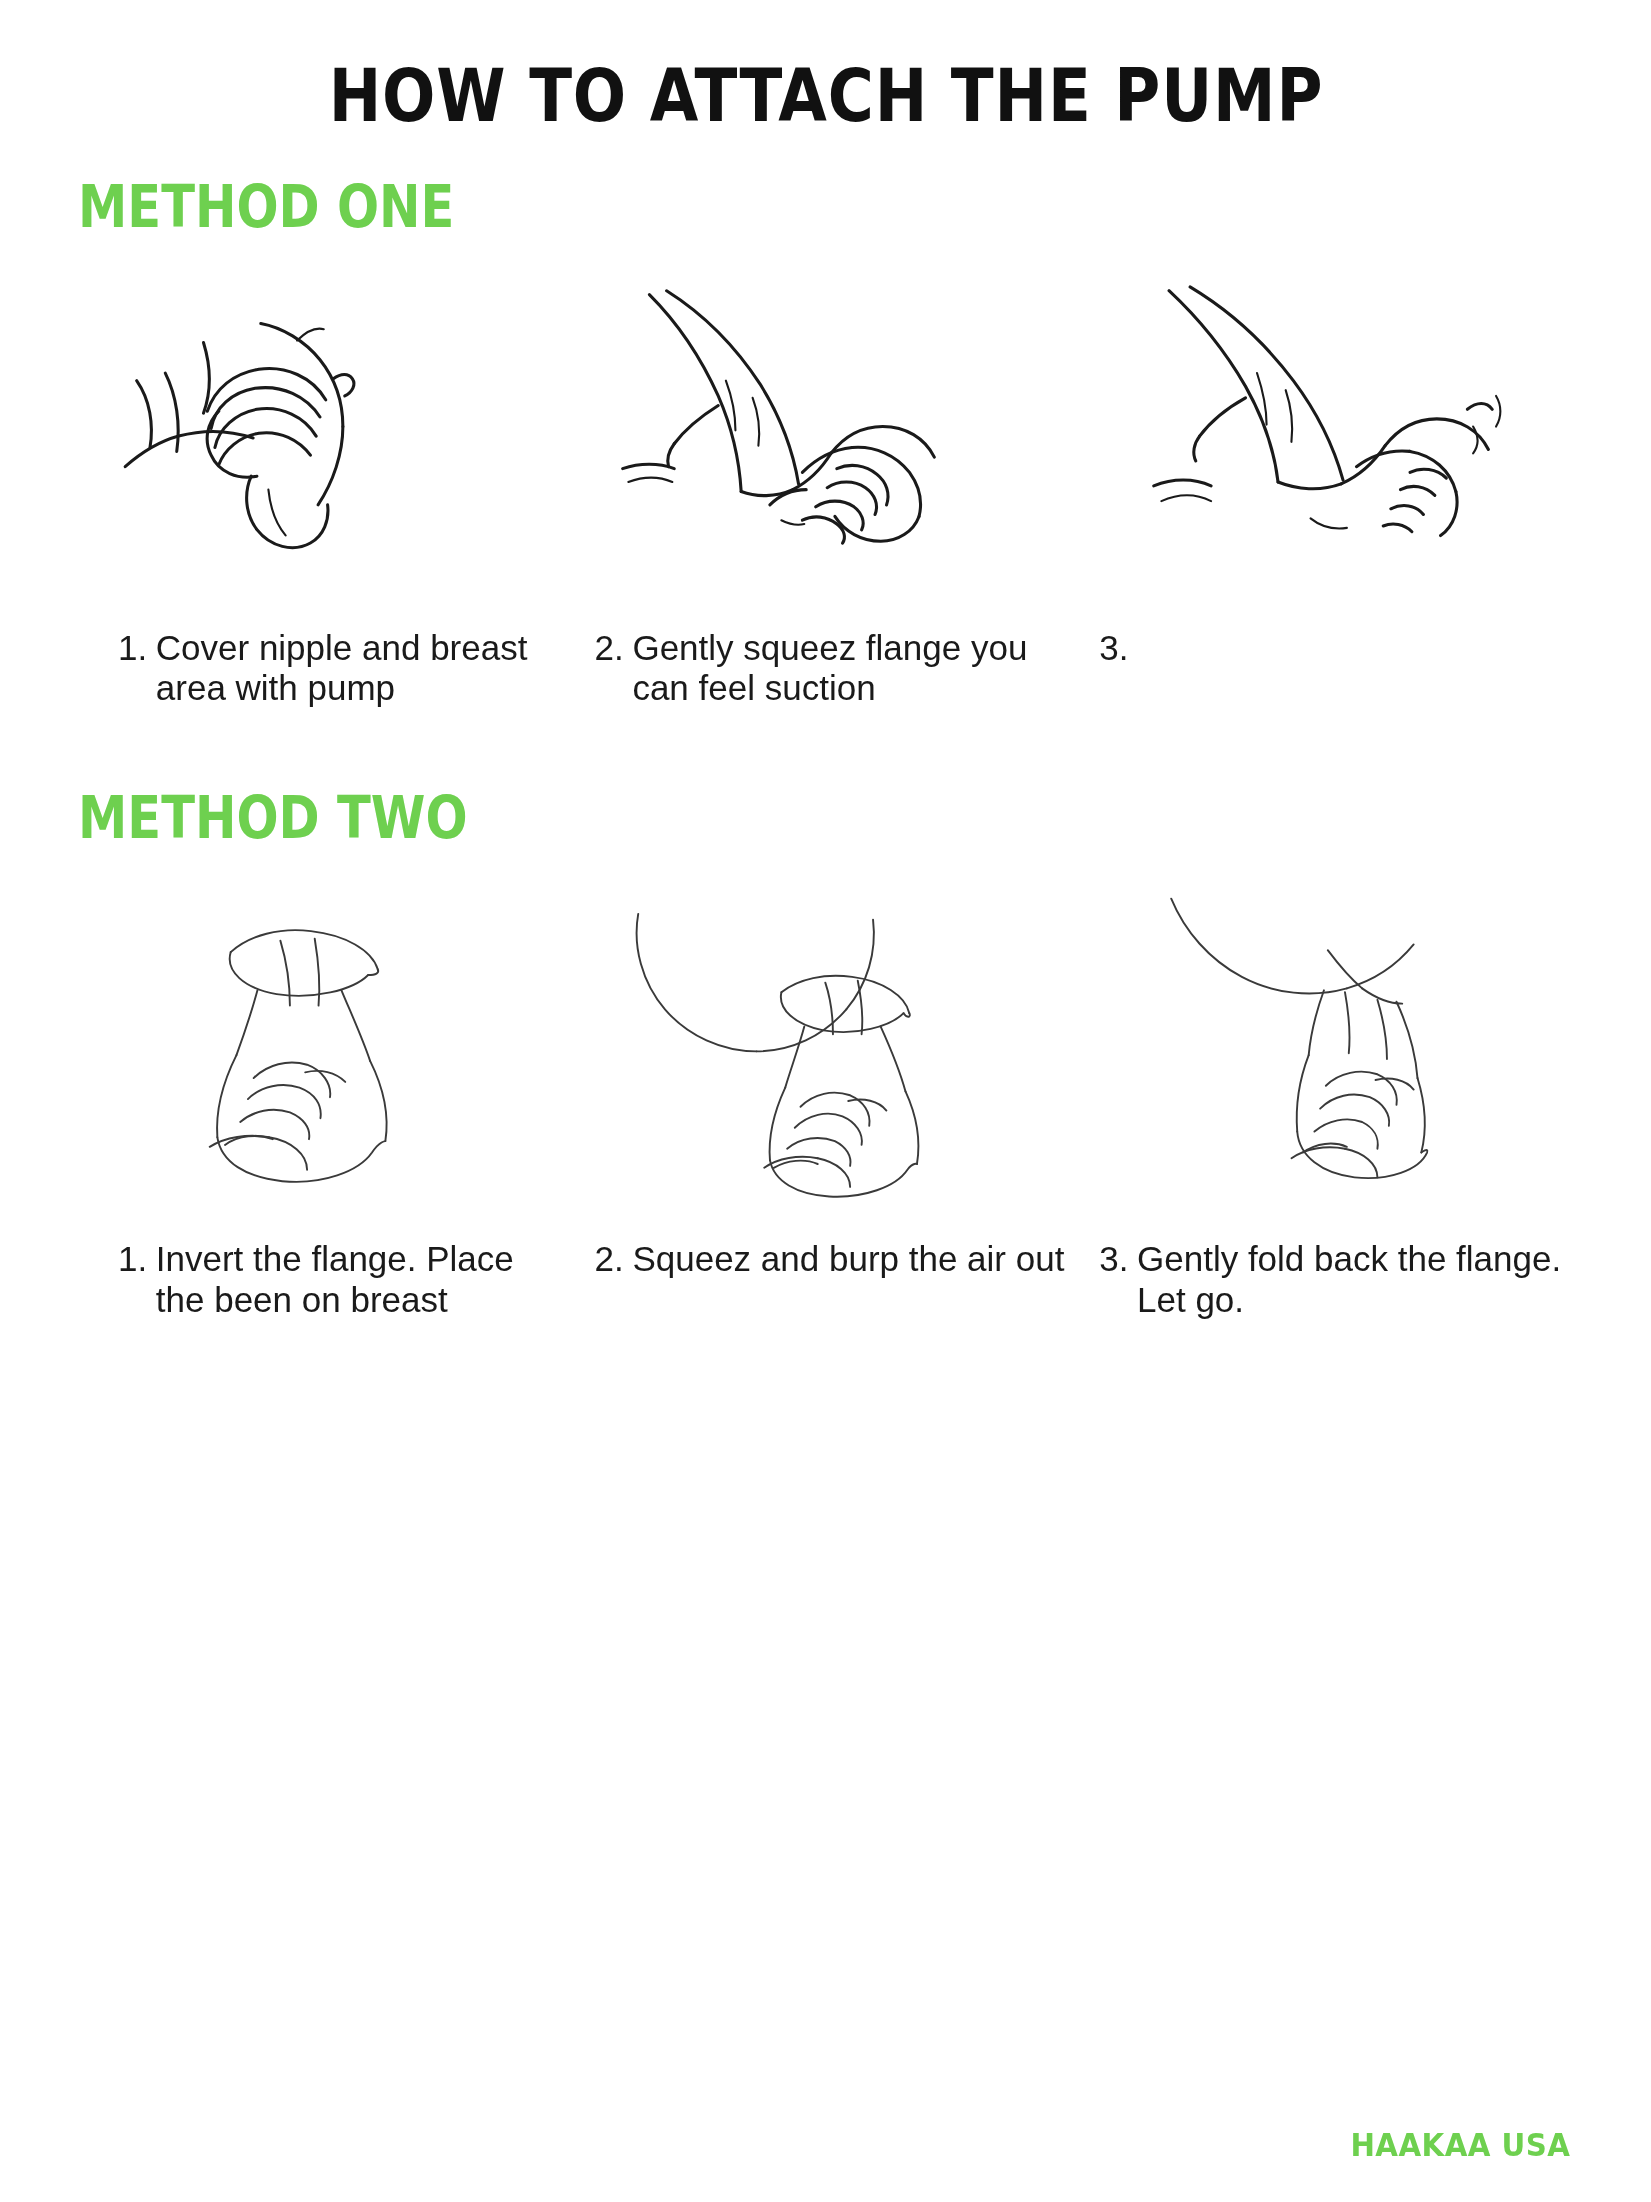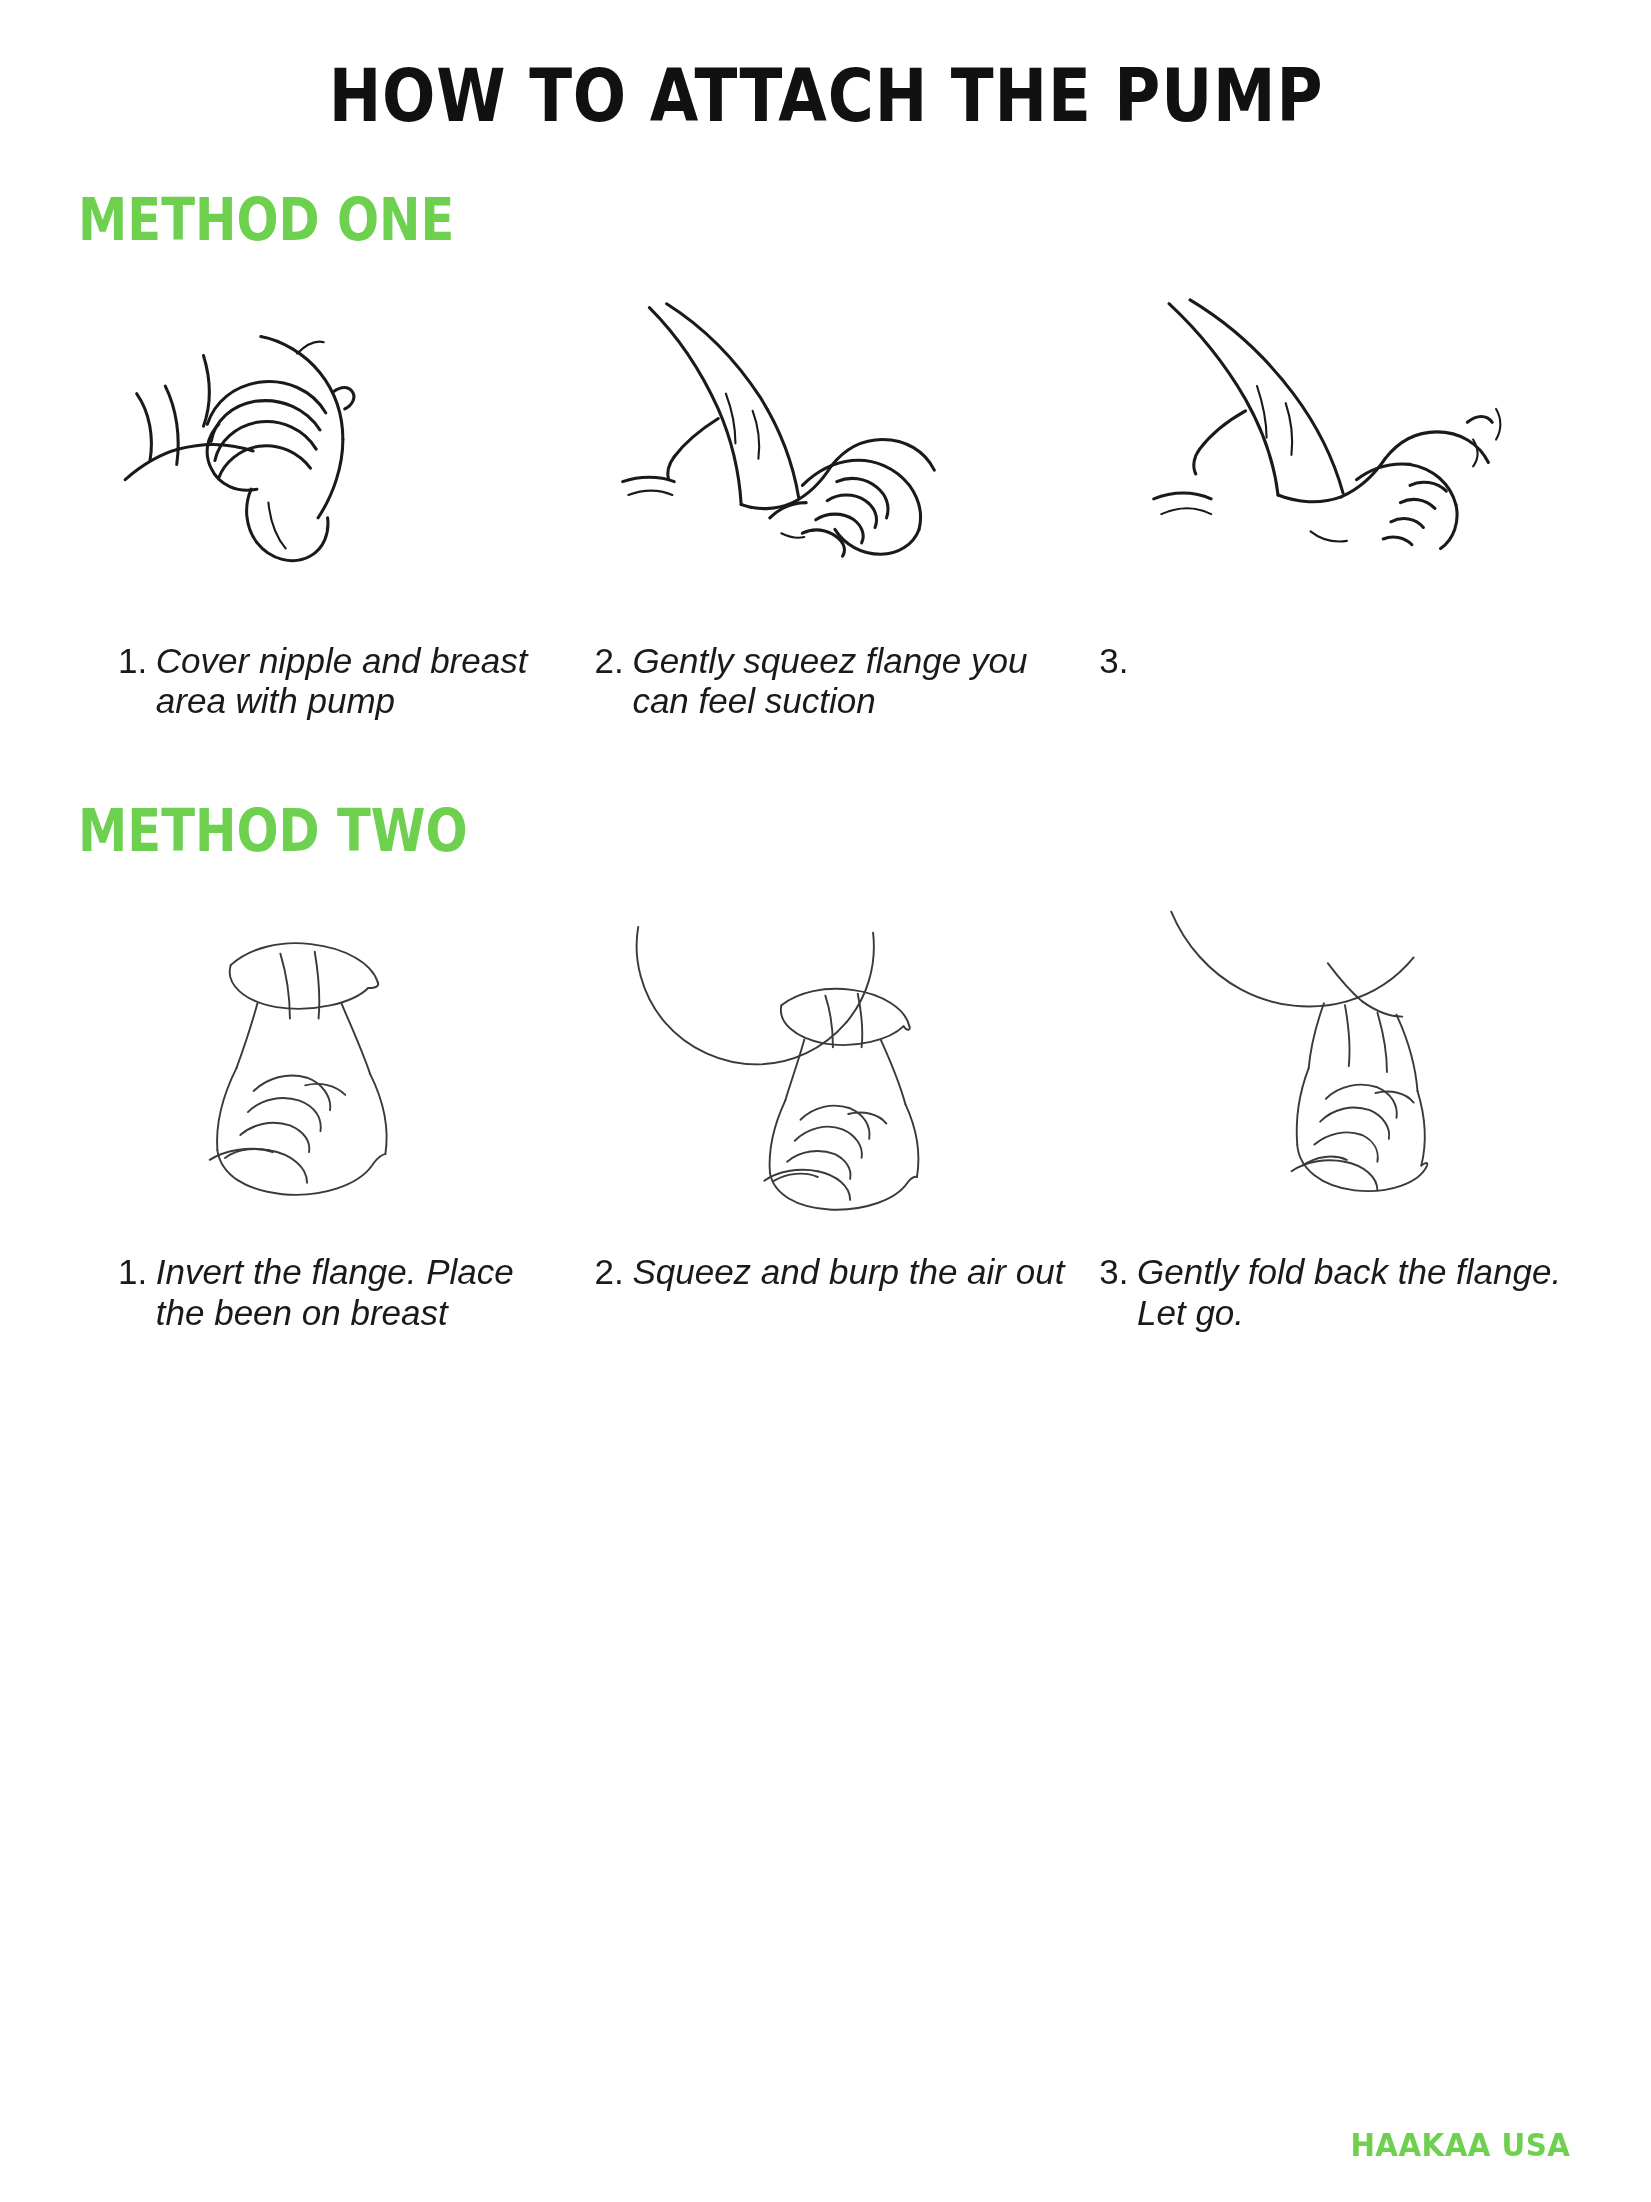--- a/index.html
+++ b/index.html
@@ -30,21 +30,21 @@
     font-weight: bold;
     font-size: 73px;
     letter-spacing: 1px;
     color: #111111;
     transform: scaleX(0.86);
     margin: 21px 0 0 0;
     line-height: 1;
   }
 
   .section {
-    margin-top: 58px;
+    margin-top: 45px;
   }
   .section.two {
     margin-top: 79px;
   }
 
   .section-title {
     font-family: "DejaVu Sans", sans-serif;
     font-weight: bold;
     font-size: 59px;
     color: #6ed04f;
@@ -88,21 +88,20 @@
     color: #1a1a1a;
     margin-top: 32.5px;
     padding-left: 11.5px;
   }
   .caption .num {
     margin-right: 8.6px;
     white-space: nowrap;
   }
   .caption .txt {
     flex: 1;
-    font-style: italic;
   }
   .step.s1 .caption { padding-left: 61px; }
   .step.s2 .caption { padding-left: 25px; }
   .step.s3 .caption { padding-left: 17px; }
 
   .brand {
     position: absolute;
     right: 82px;
     bottom: 38px;
     font-family: "DejaVu Sans", sans-serif;

